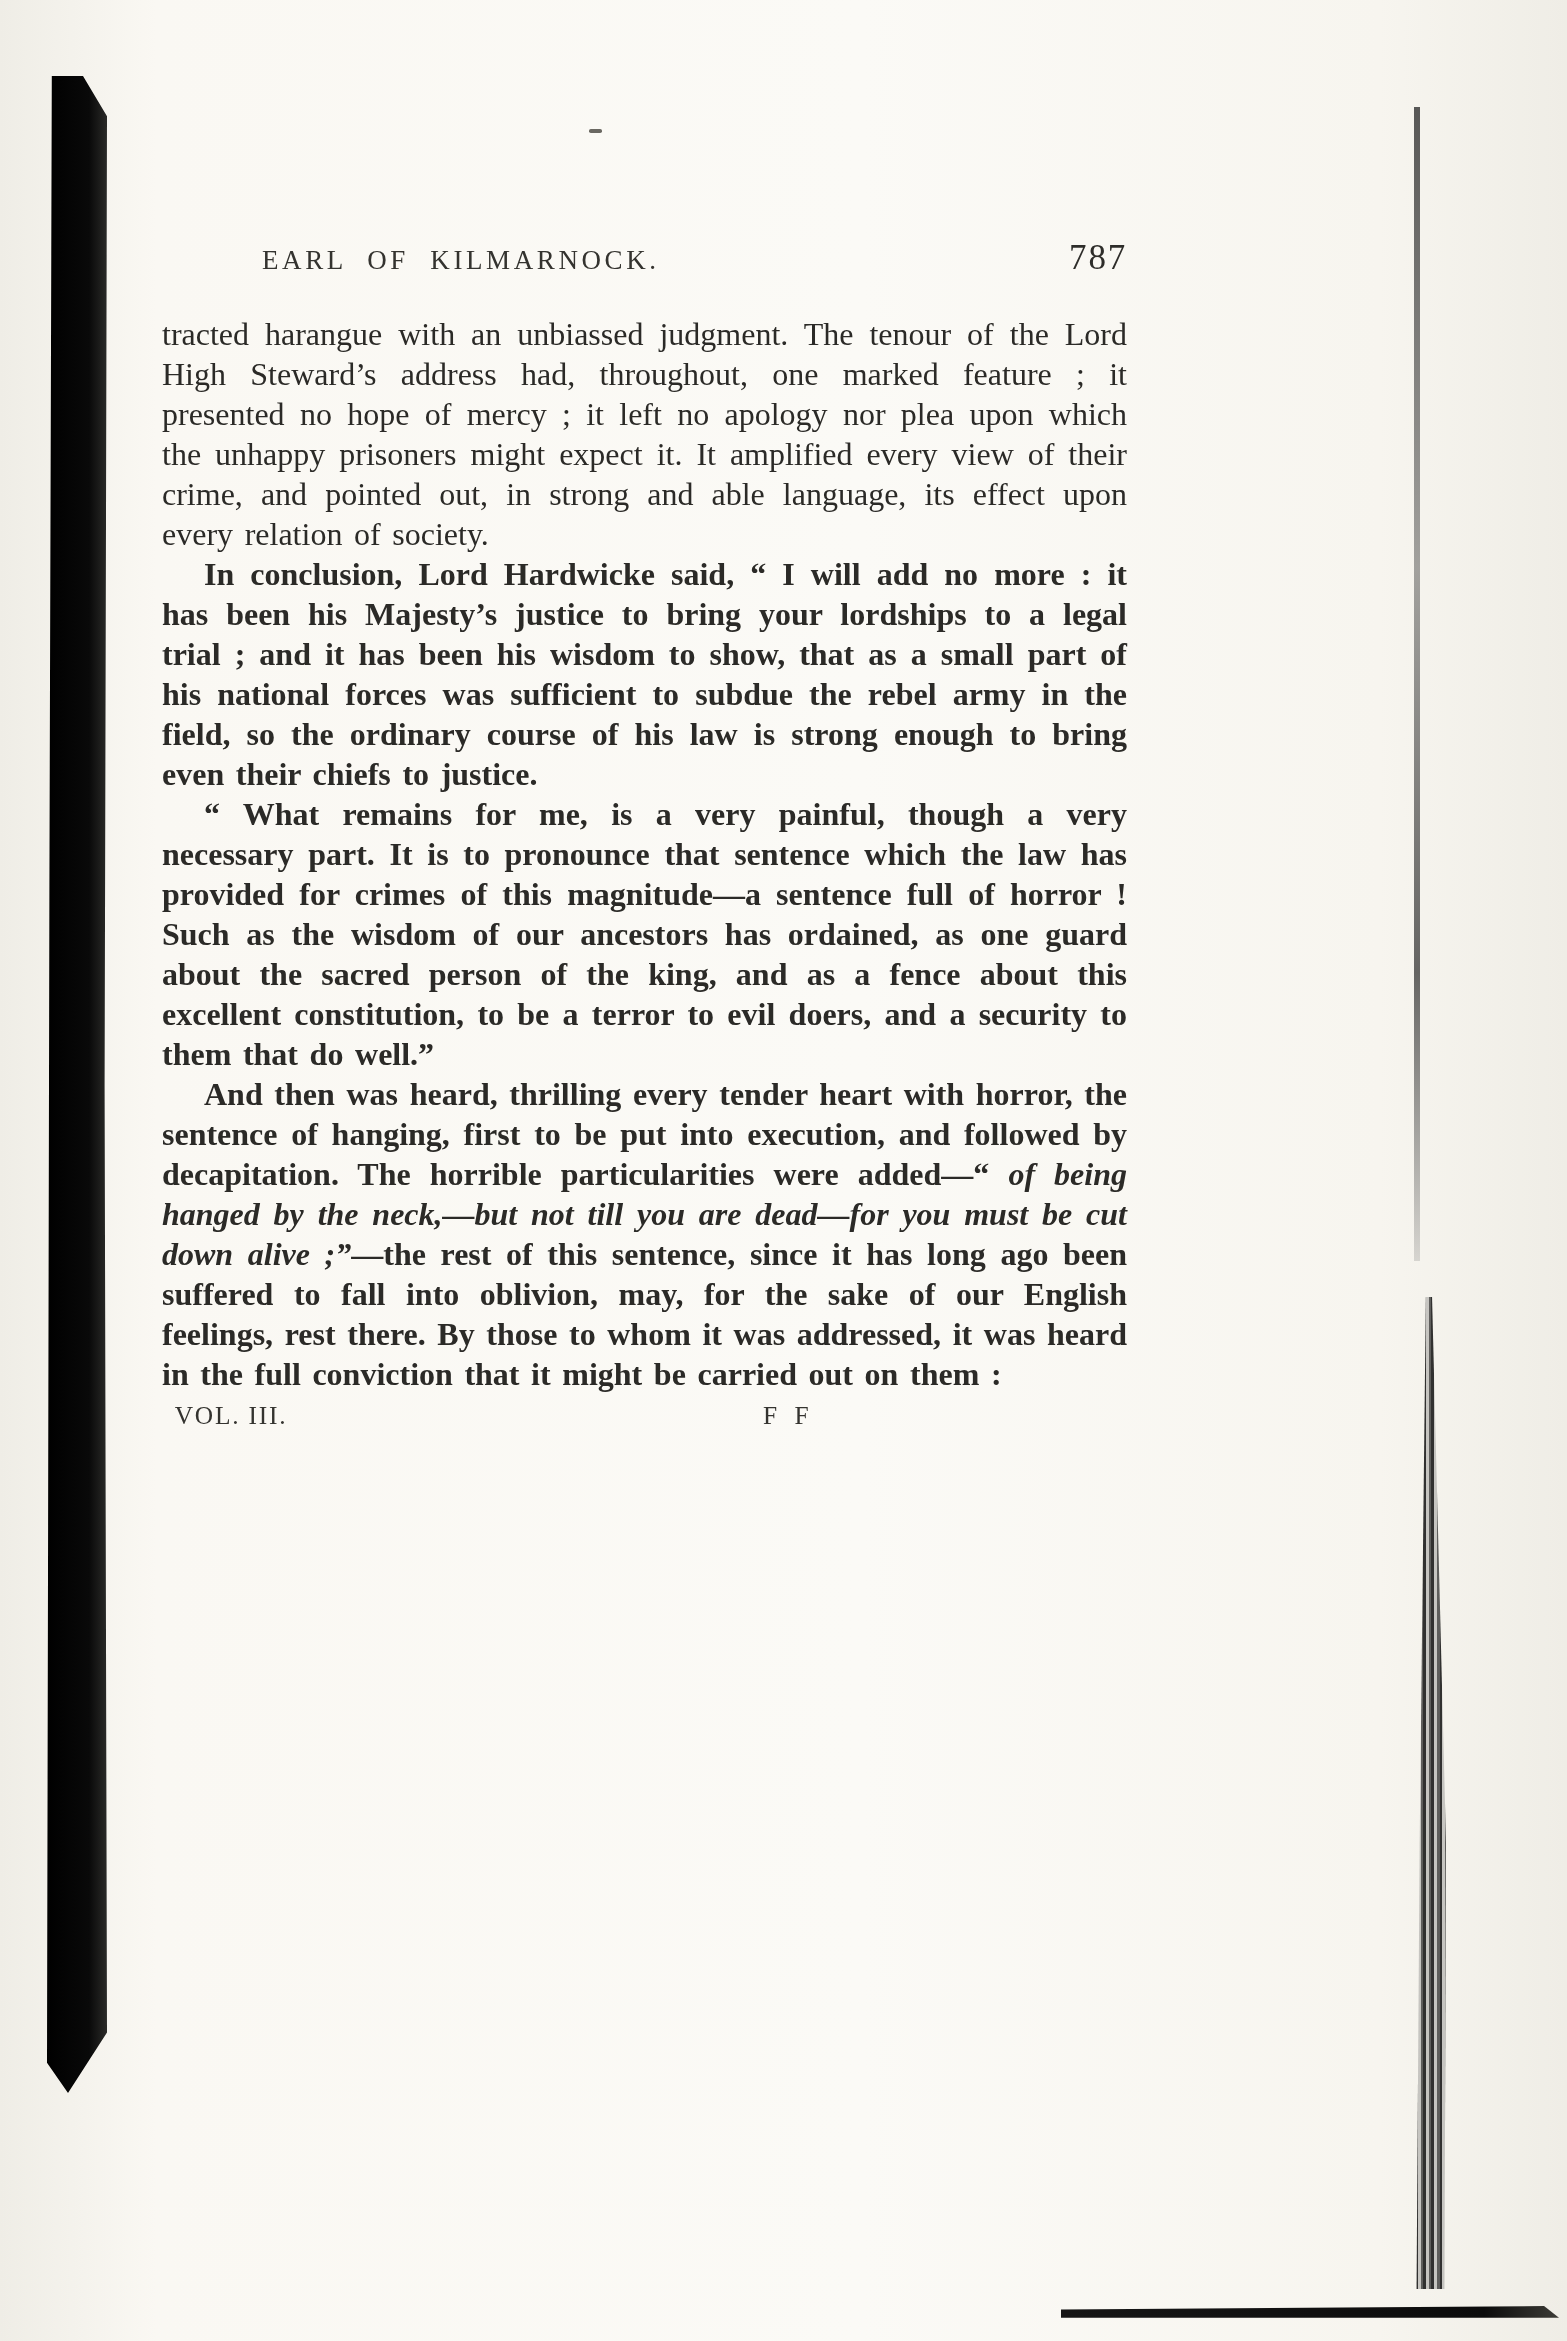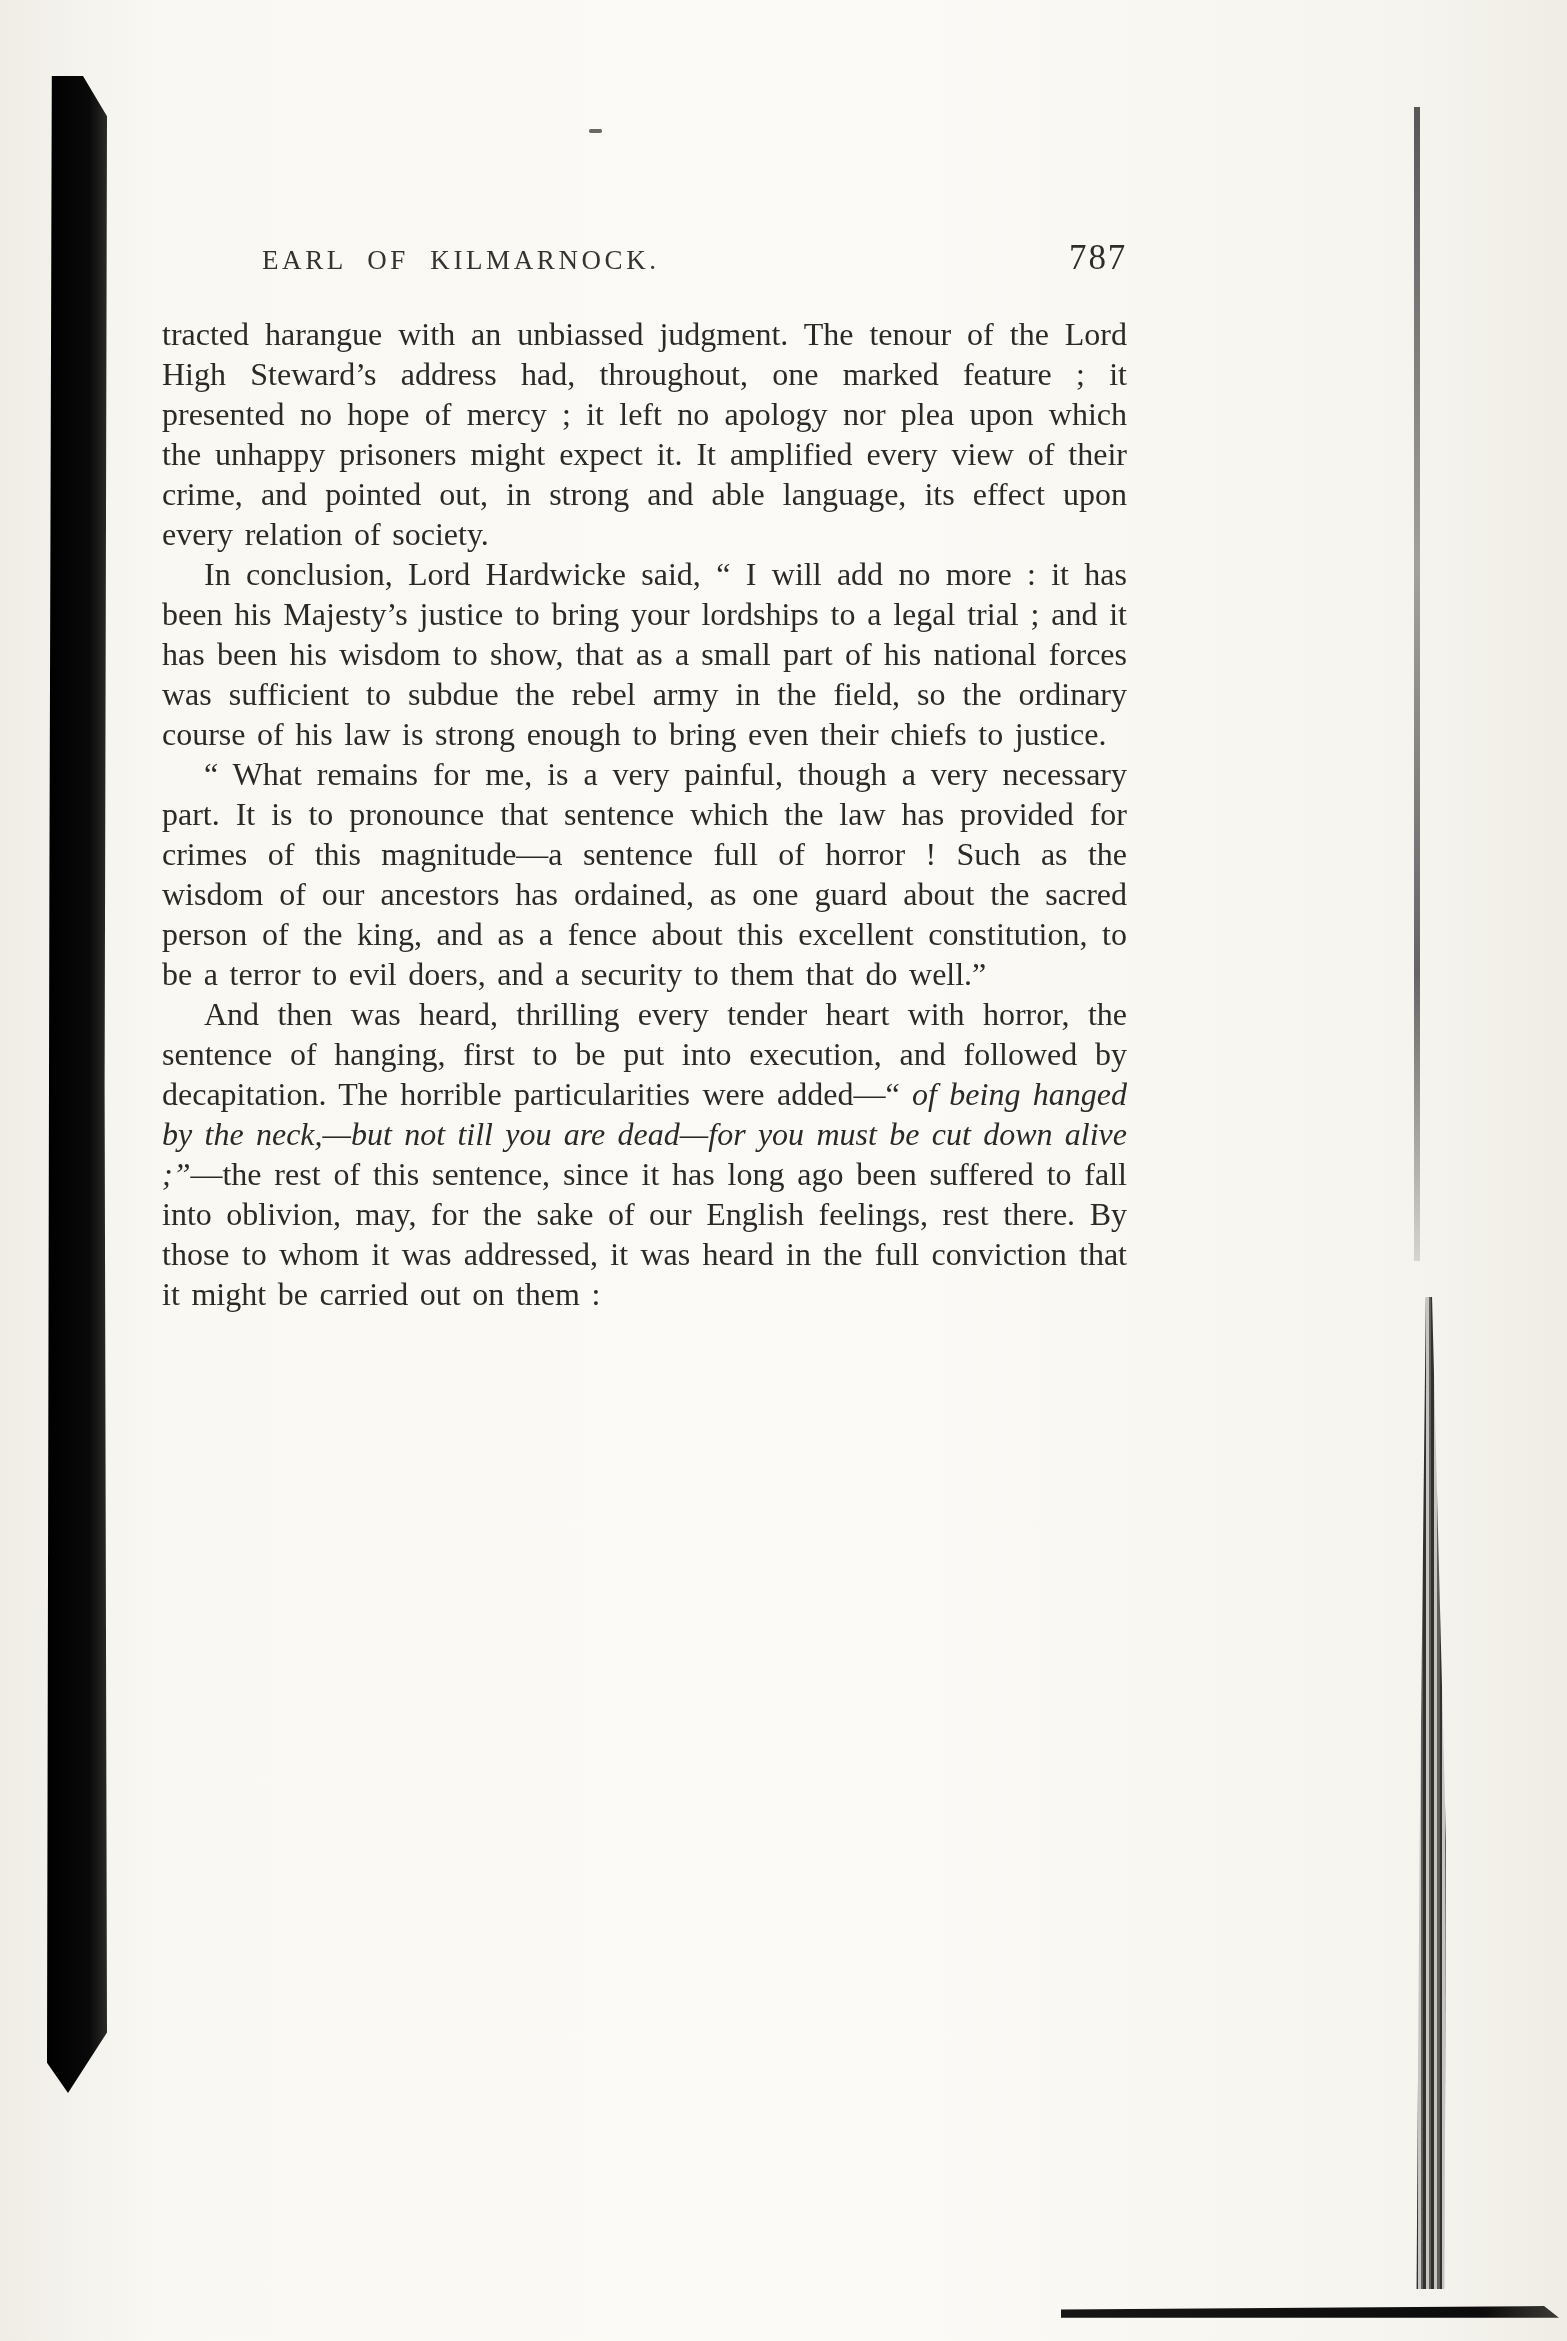--- a/index.html
+++ b/index.html
@@ -46,21 +46,21 @@
     margin-left:100px;
     font-size:27px;letter-spacing:3.6px;word-spacing:11px;color:#34332f;
   }
   .folio{
     margin-left:auto;font-size:35px;letter-spacing:1.8px;color:#2e2d2a;
   }
   .body-text p{
     margin:0;font-size:32px;line-height:40px;text-align:justify;
     word-spacing:3.6px;
   }
-  .body-text p.indent{text-indent:42px;}
+  .body-text p.indent{text-indent:42px;font-weight:bold;}
   .body-text em{font-style:italic;}
   .page-foot{
     position:relative;margin-top:7.3px;height:40px;font-size:25.4px;color:#34332f;
   }
   .vol{letter-spacing:1.8px;margin-left:12.7px;}
   .sig{position:absolute;left:601px;letter-spacing:5.5px;}
 </style>
 </head>
 <body>
 
@@ -79,16 +79,20 @@
       <span class="folio">787</span>
     </div>
 
     <div class="body-text">
       <p>tracted harangue with an unbiassed judgment.  The tenour of the Lord High Steward’s address had, throughout, one marked feature ; it presented no hope of mercy ; it left no apology nor plea upon which the unhappy prisoners might expect it.  It amplified every view of their crime, and pointed out, in strong and able language, its effect upon every relation of society.</p>
       <p class="indent">In conclusion, Lord Hardwicke said, “ I will add no more : it has been his Majesty’s justice to bring your lordships to a legal trial ; and it has been his wisdom to show, that as a small part of his national forces was sufficient to subdue the rebel army in the field, so the ordinary course of his law is strong enough to bring even their chiefs to justice.</p>
       <p class="indent">“ What remains for me, is a very painful, though a very necessary part.  It is to pronounce that sentence which the law has provided for crimes of this magnitude—a sentence full of horror !  Such as the wisdom of our ancestors has ordained, as one guard about the sacred person of the king, and as a fence about this excellent constitution, to be a terror to evil doers, and a security to them that do well.”</p>
       <p class="indent"><span>And then was heard, thrilling every tender heart with horror, the sentence of hanging, first to be put into execution, and followed by decapitation.  The horrible particularities were added—“ </span><em>of being hanged by the neck,—but not till you are dead—for you must be cut down alive ;”</em><span>—the rest of this sentence, since it has long ago been suffered to fall into oblivion, may, for the sake of our English feelings, rest there.  By those to whom it was addressed, it was heard in the full conviction that it might be carried out on them :</span></p>
     </div>
 
+    <div class="page-foot">
+      <span class="vol">VOL. III.</span>
+      <span class="sig">F F</span>
+    </div>
 
   </div>
 </div>
 
 
 </body></html>

